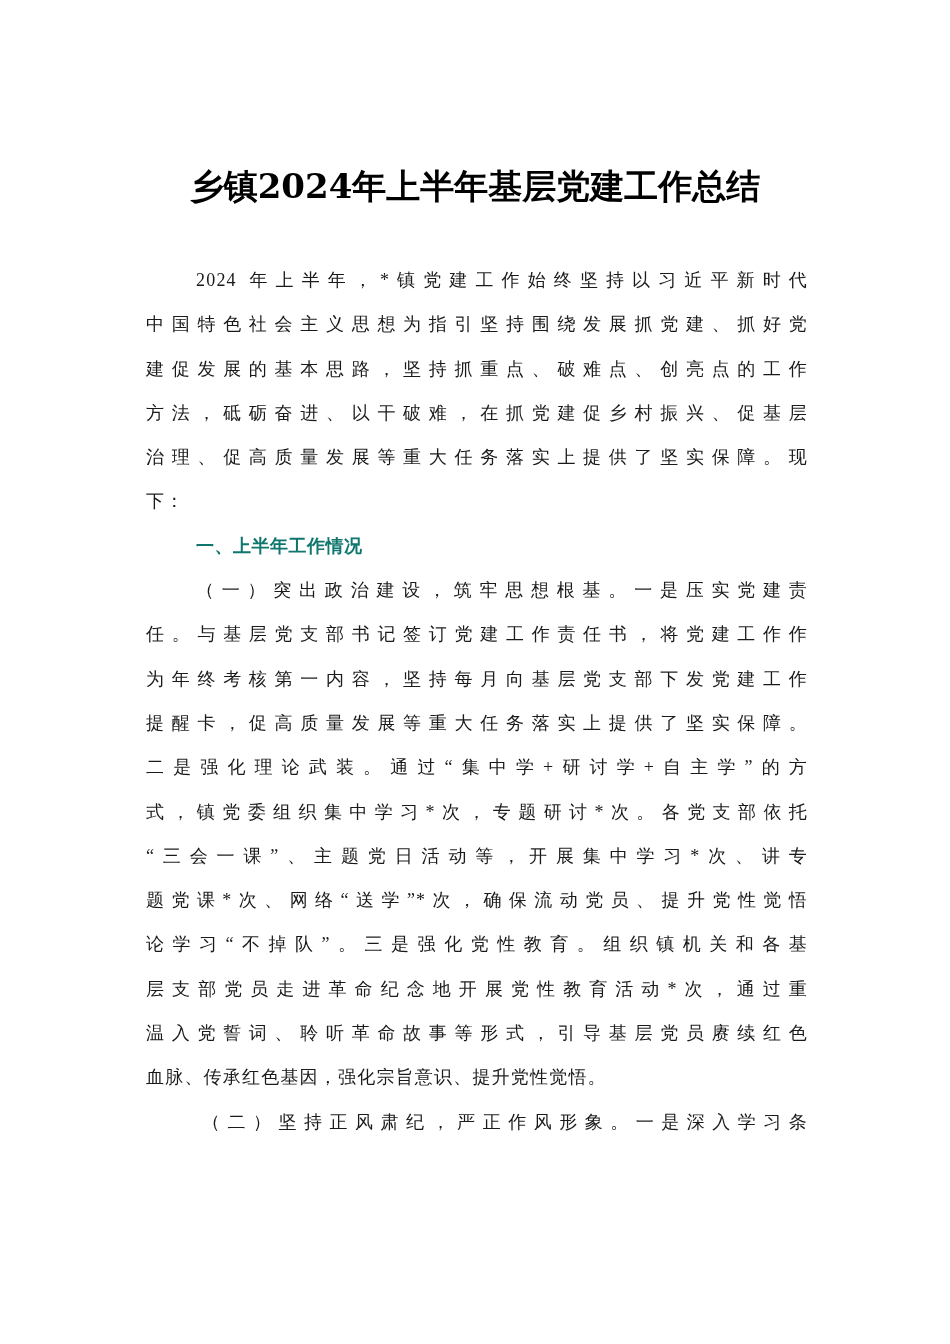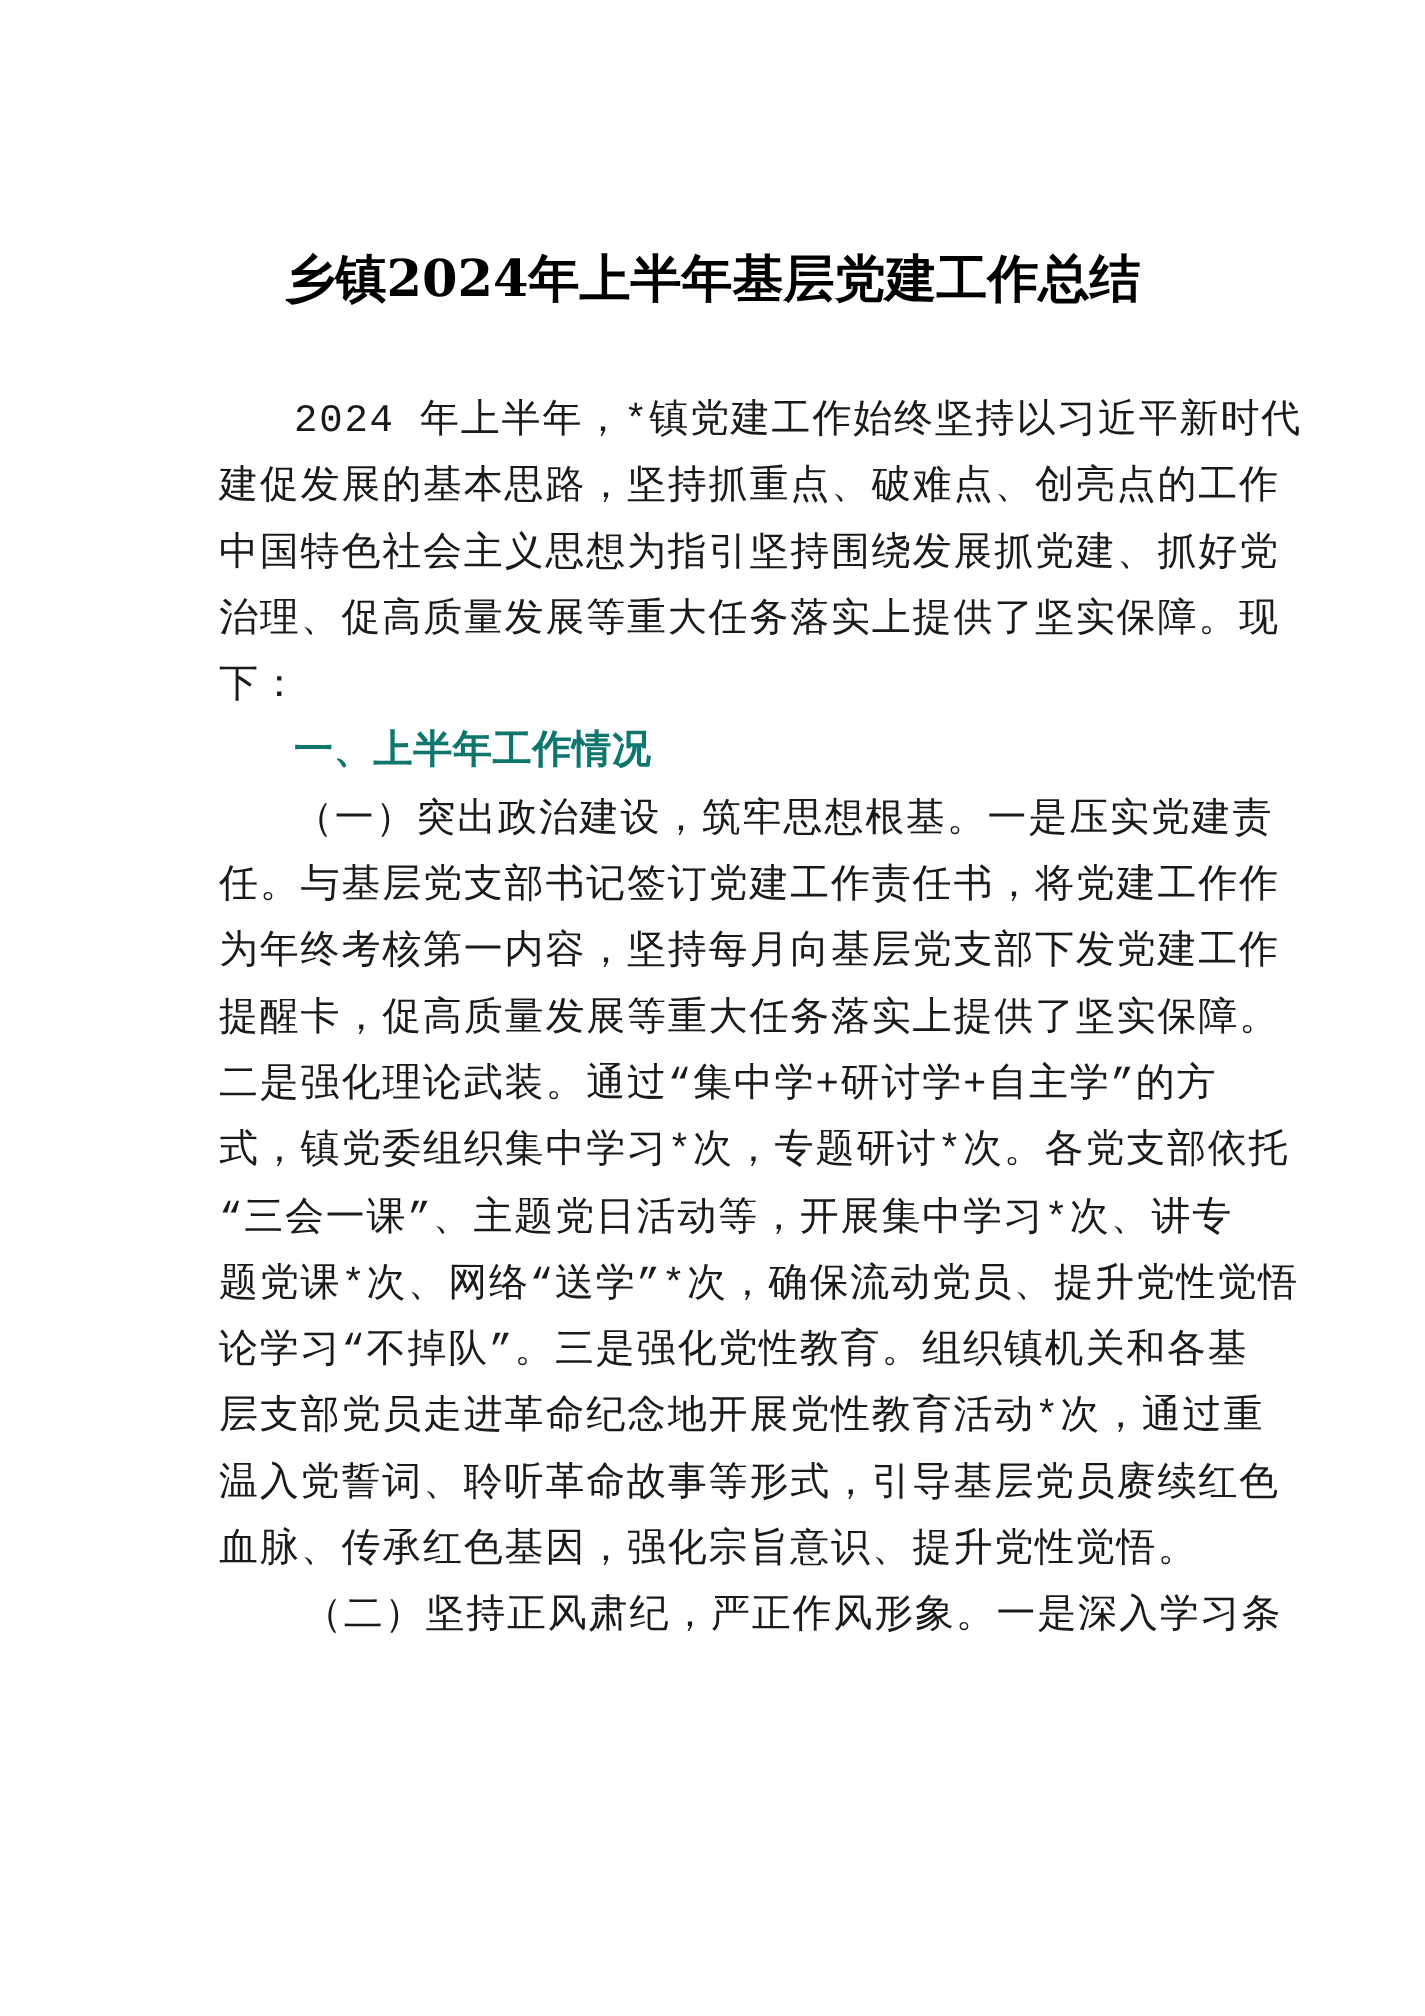--- a/index.html
+++ b/index.html
@@ -31,22 +31,22 @@
       font-size: 34px;
       line-height: 48px;
       letter-spacing: 0px;
       color: #000000;
     }
     .body-text {
       position: absolute;
       left: 146px;
       top: 258px;
       width: 662px;
-      font-family: Liberation Mono, monospace;
-      font-size: 26px;
+      font-family: Liberation Serif, serif;
+      font-size: 18px;
       line-height: 44.3px;
       color: #1a1a1a;
       text-align: justify;
       text-justify: inter-character;
       letter-spacing: 1.2px;
     }
     .line {
       display: block;
       text-align: justify;
       text-align-last: justify;
@@ -64,22 +64,23 @@
   </style>
 </head>
 <body>
 
 <div class="page">
   <div class="title">乡镇2024年上半年基层党建工作总结</div>
 
   <div class="body-text">
     <div>
       <span class="line indent">2024 年上半年，*镇党建工作始终坚持以习近平新时代</span>
+      <span class="line">中国特色社会主义思想为指引坚持围绕发展抓党建、抓好党</span>
       <span class="line">建促发展的基本思路，坚持抓重点、破难点、创亮点的工作</span>
-      <span class="line">中国特色社会主义思想为指引坚持围绕发展抓党建、抓好党</span>
+      <span class="line">方法，砥砺奋进、以干破难，在抓党建促乡村振兴、促基层</span>
       <span class="line">治理、促高质量发展等重大任务落实上提供了坚实保障。现</span>
       <span class="line last">下：</span>
     </div>
 
     <div>
       <span class="line last indent" style="font-weight:bold;color:#0f766e;letter-spacing:0.5px;">一、上半年工作情况</span>
     </div>
 
     <div>
       <span class="line indent">（一）突出政治建设，筑牢思想根基。一是压实党建责</span>

